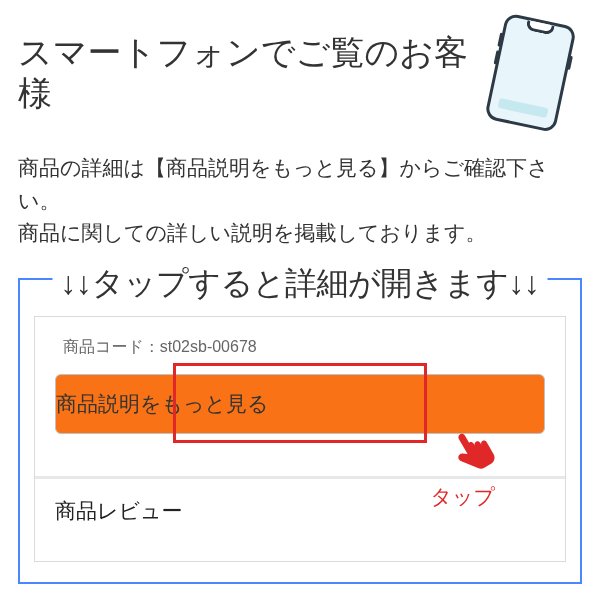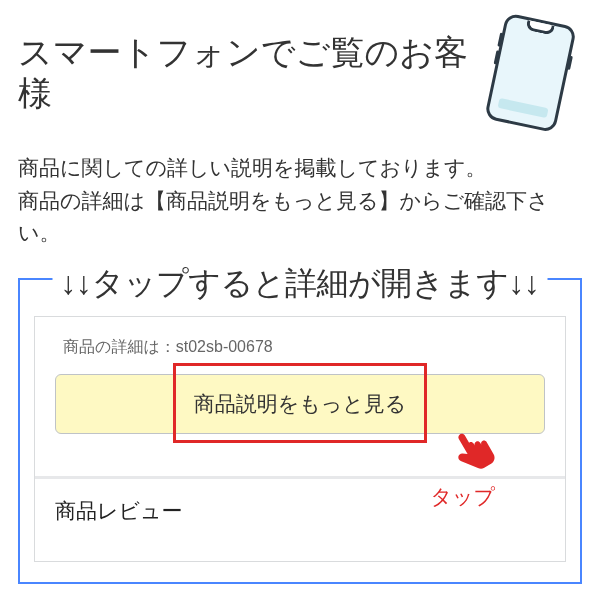--- a/index.html
+++ b/index.html
@@ -84,22 +84,22 @@
     background:#fff;
     height:246px;
     position:relative;
     padding:20px 14px 0 14px;
   }
   .code-row{font-size:16px;color:#666;padding-left:14px}
   .more-btn{
     margin:16px 6px 0 6px;
     height:60px;
     border:1px solid #bfc3c7;border-radius:6px;
-    display:flex;align-items:center;justify-content:center;
-    font-size:21px;color:#333;background:#fef9c3;
+    display:flex;align-items:center;
+    font-size:21px;color:#333;background:#f97316;
     position:relative;
   }
   .red-box{
     position:absolute;pointer-events:none;
     border:3px solid #e02828;
     left:117px;right:117px;top:-12px;bottom:-10px;
   }
   .divider{height:3px;background:#e7e8ea;margin:42px -14px 0 -14px}
   .review-heading{
     font-size:21px;font-weight:400;color:#222;
@@ -124,30 +124,30 @@
       <div class="phone-notch"></div>
       <div class="phone-bar"></div>
       <div class="phone-side s1"></div>
       <div class="phone-side s2"></div>
       <div class="phone-side s3"></div>
     </div>
   </div>
 </div>
 
 <div class="desc">
+  <div>商品の詳細は【商品説明をもっと見る】からご確認下さい。</div>
   <div>商品に関しての詳しい説明を掲載しております。</div>
-  <div>商品の詳細は【商品説明をもっと見る】からご確認下さい。</div>
 </div>
 
 <div class="frame">
   <div class="frame-label">↓↓タップすると詳細が開きます↓↓</div>
 
   <div class="inner-panel">
     <div class="code-row">
-      <span>商品の詳細は：</span><span>st02sb-00678</span>
+      <span>商品コード：</span><span>st02sb-00678</span>
     </div>
 
     <div class="more-btn">
       <span>商品説明をもっと見る</span>
       <div class="red-box"></div>
     </div>
 
     <div class="hand">
       <svg viewBox="0 0 64 64">
         <g transform="rotate(-30 32 32)">

